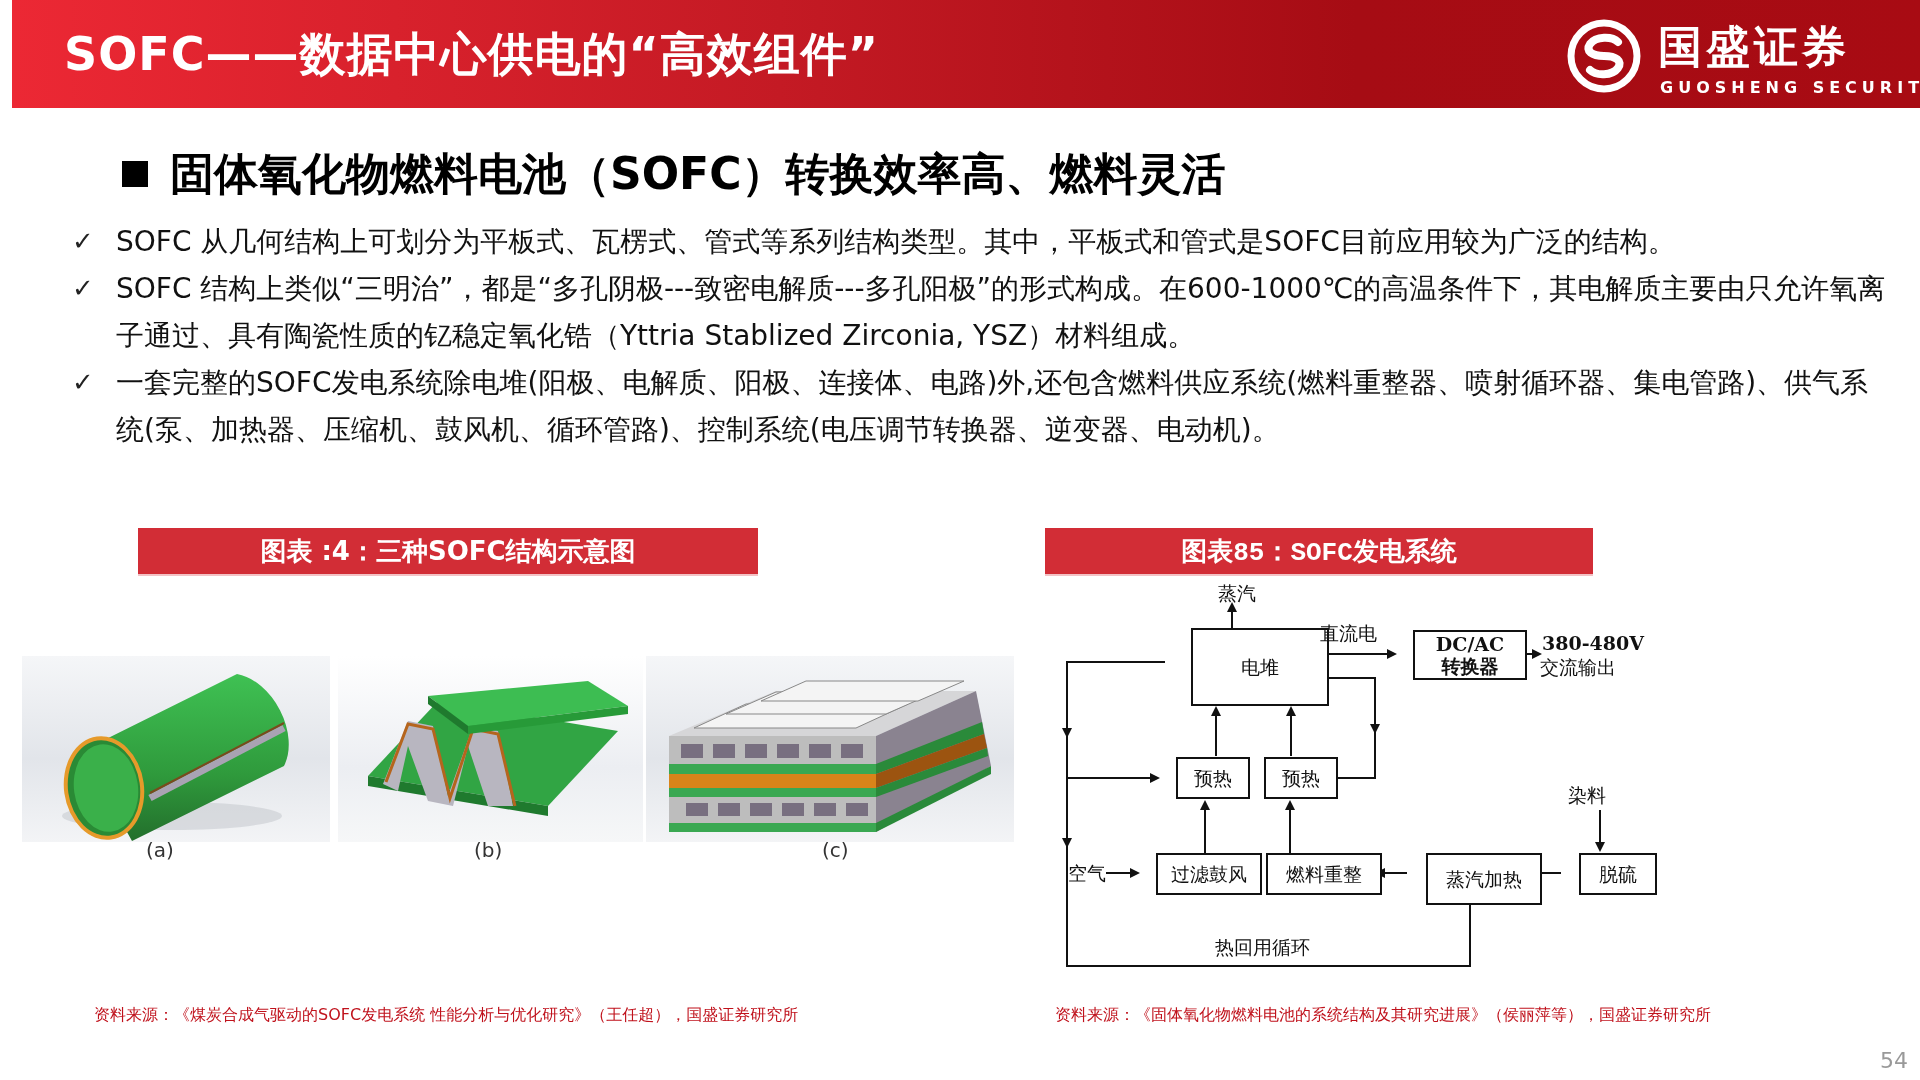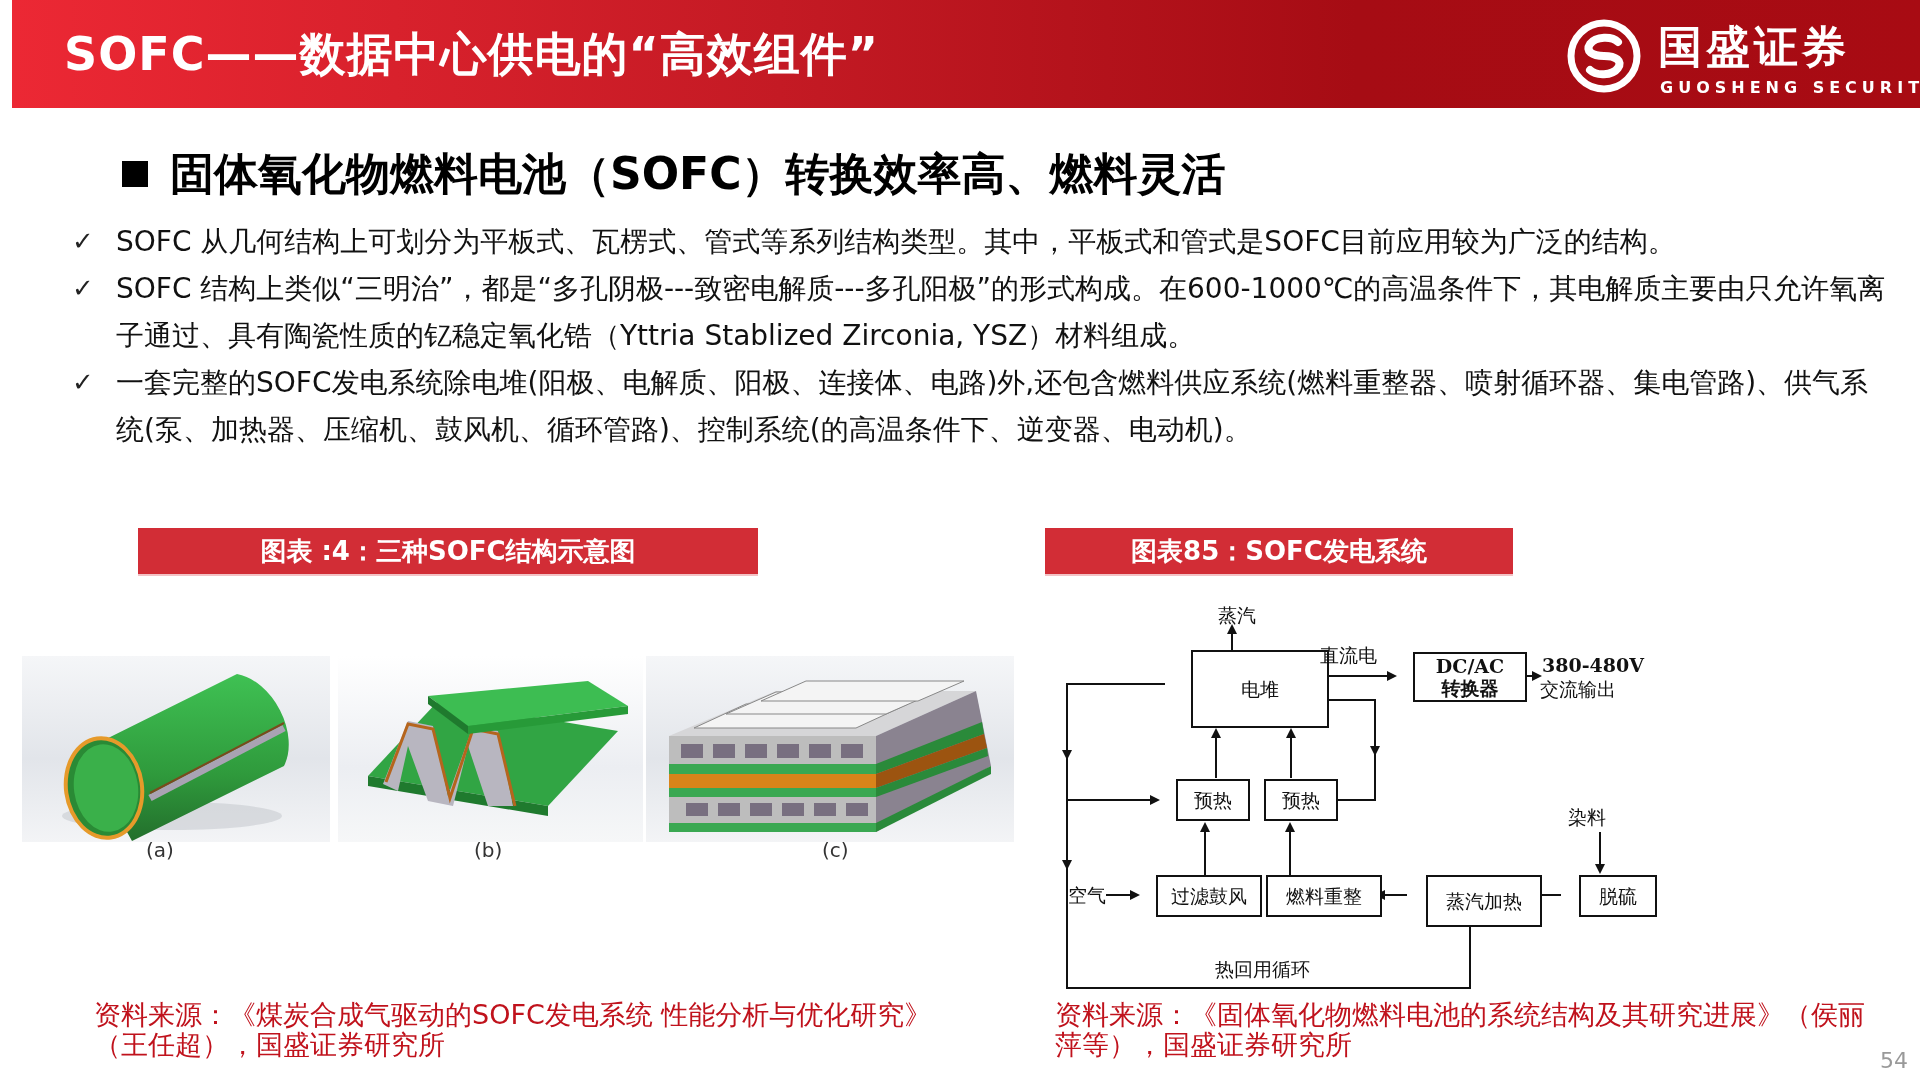--- a/index.html
+++ b/index.html
@@ -44,38 +44,38 @@
   .bullet .check { position: absolute; left: 4px; top: 0; font-size: 26px; color: #222; }
 
   
   .caption-bar {
     position: absolute; height: 48px; background: #d22d36; color: #fff; font-weight: bold;
     font-size: 26px; display: flex; align-items: center; justify-content: center;
     border-bottom: 2px solid #f3c2c5;
     margin-top: 16px;
   }
   .cap-left { left: 138px; top: 512px; width: 620px; }
-  .cap-right { left: 1045px; top: 512px; width: 468px; }
+  .cap-right { left: 1045px; top: 512px; width: 548px; font-family: Liberation Mono, monospace; }
 
   
   .struct-panel { position: absolute; top: 656px; height: 186px; background: linear-gradient(180deg, #f5f6f8 0%, #e2e5ea 55%, #f3f4f6 100%); }
   .panel-a { left: 22px; width: 308px; }
   .panel-b { left: 338px; width: 305px; background: linear-gradient(180deg,#ffffff 0%, #eceef2 60%, #f6f7f8 100%); }
   .panel-c { left: 646px; width: 368px; }
   .struct-label { position: absolute; top: 838px; font-size: 20px; color: #333; }
 
   
-  .flow { position: absolute; left: 1040px; top: 592px; width: 660px; height: 400px; }
+  .flow { position: absolute; left: 1040px; top: 570px; width: 660px; height: 400px; }
   .flow svg { position: absolute; left: 0; top: 0; }
   .box { position: absolute; border: 2px solid #111; background: #fff; display: flex; align-items: center;
          justify-content: center; font-family: "DejaVu Serif", serif; font-size: 19px; color: #111; text-align: center; line-height: 22px; margin-left: 16px; }
   .flabel { position: absolute; font-family: "DejaVu Serif", serif; font-size: 19px; color: #111; white-space: nowrap; line-height: 22px; }
 
   
-  .source { position: absolute; font-size: 27px; color: #c0121c; line-height: 30px; }
+  .source { position: absolute; font-size: 16px; color: #c0121c; line-height: 30px; }
   .src-left { left: 94px; top: 1000px; width: 850px; }
   .src-right { left: 1055px; top: 1000px; width: 830px; }
   .page-num { position: absolute; left: 1880px; top: 1048px; font-size: 22px; color: #999; }
 </style>
 </head>
 <body>
 
 <div class="header">
   <div class="header-title">SOFC——数据中心供电的“高效组件”</div>
   <div class="logo">
@@ -97,21 +97,21 @@
   <div class="bullet">
     <span class="check">✓</span>
     <span>SOFC 从几何结构上可划分为平板式、瓦楞式、管式等系列结构类型。其中，平板式和管式是SOFC目前应用较为广泛的结构。</span>
   </div>
   <div class="bullet">
     <span class="check">✓</span>
     <span>SOFC 结构上类似“三明治”，都是“多孔阴极---致密电解质---多孔阳极”的形式构成。在600-1000℃的高温条件下，其电解质主要由只允许氧离子通过、具有陶瓷性质的钇稳定氧化锆（Yttria Stablized Zirconia, YSZ）材料组成。</span>
   </div>
   <div class="bullet">
     <span class="check">✓</span>
-    <span>一套完整的SOFC发电系统除电堆(阳极、电解质、阳极、连接体、电路)外,还包含燃料供应系统(燃料重整器、喷射循环器、集电管路)、供气系统(泵、加热器、压缩机、鼓风机、循环管路)、控制系统(的高温条件下、逆变器、电动机)。</span>
+    <span>一套完整的SOFC发电系统除电堆(阳极、电解质、阳极、连接体、电路)外,还包含燃料供应系统(燃料重整器、喷射循环器、集电管路)、供气系统(泵、加热器、压缩机、鼓风机、循环管路)、控制系统(电压调节转换器、逆变器、电动机)。</span>
   </div>
 </div>
 
 <div class="caption-bar cap-left">图表 :4：三种SOFC结构示意图</div>
 <div class="caption-bar cap-right">图表85：SOFC发电系统</div>
 
 <div class="struct-panel panel-a">
   <svg width="308" height="186" viewBox="0 0 308 186">
     <defs>
       <linearGradient id="gTube" x1="0" y1="0" x2="0" y2="1">

